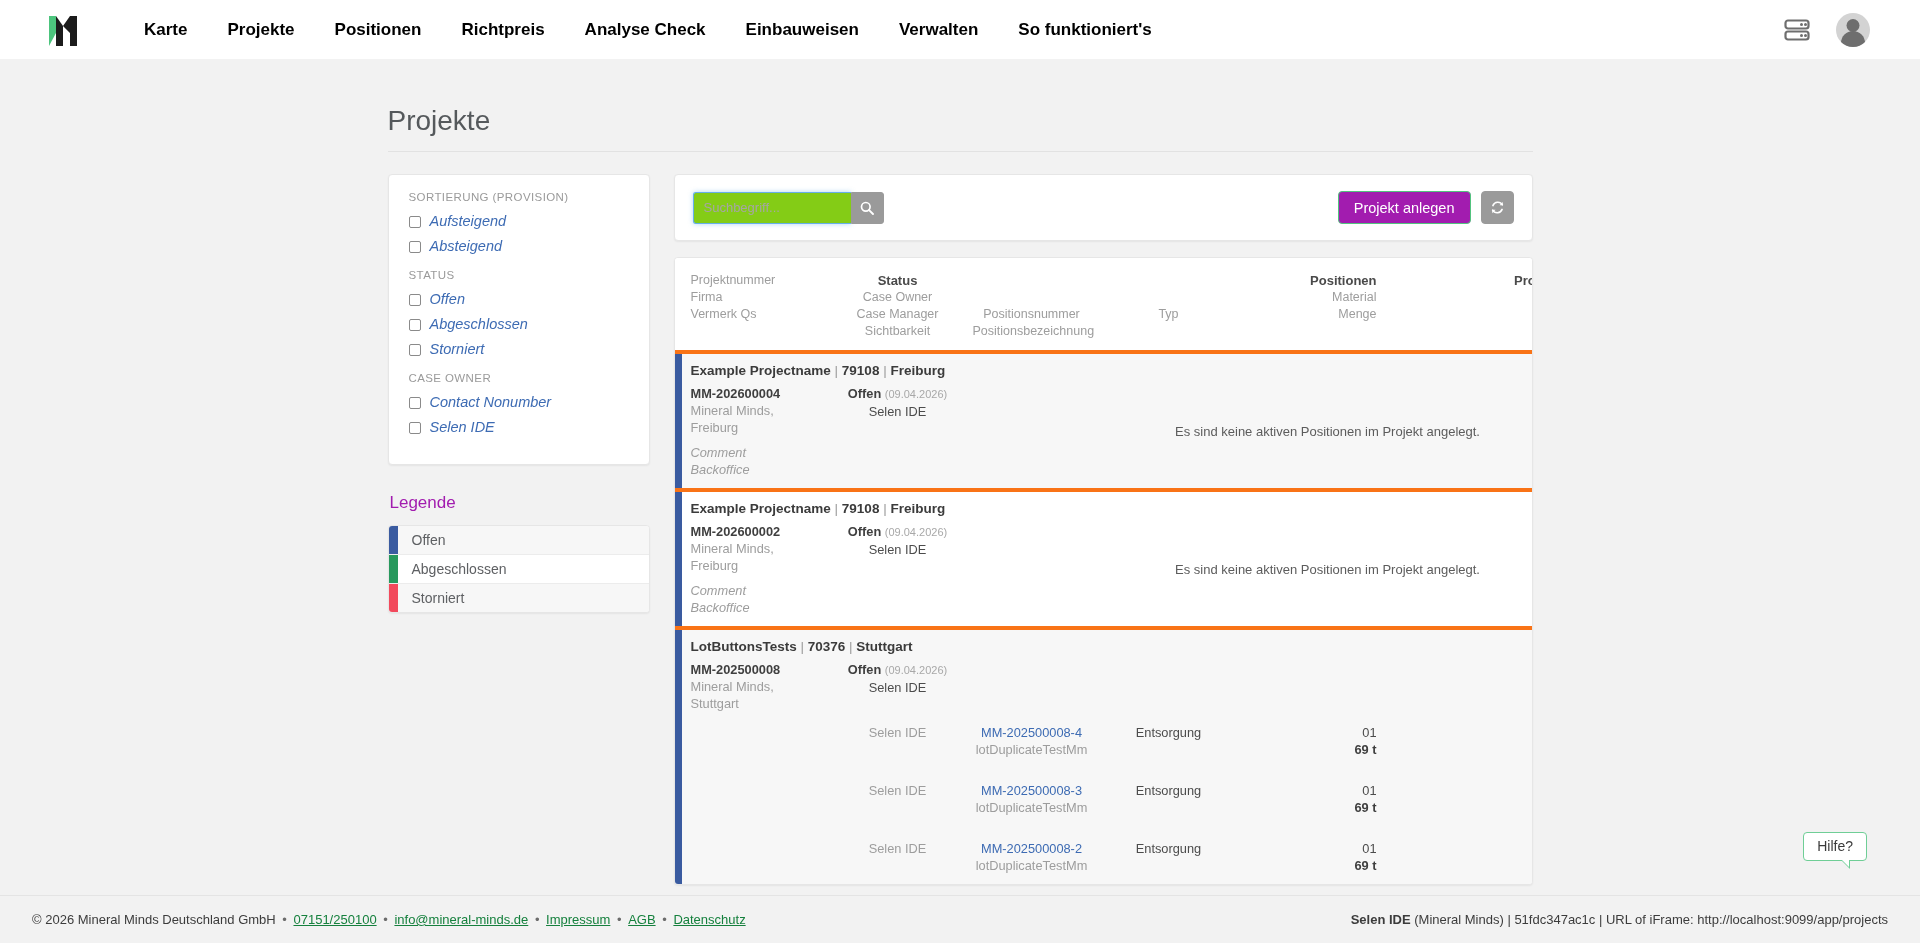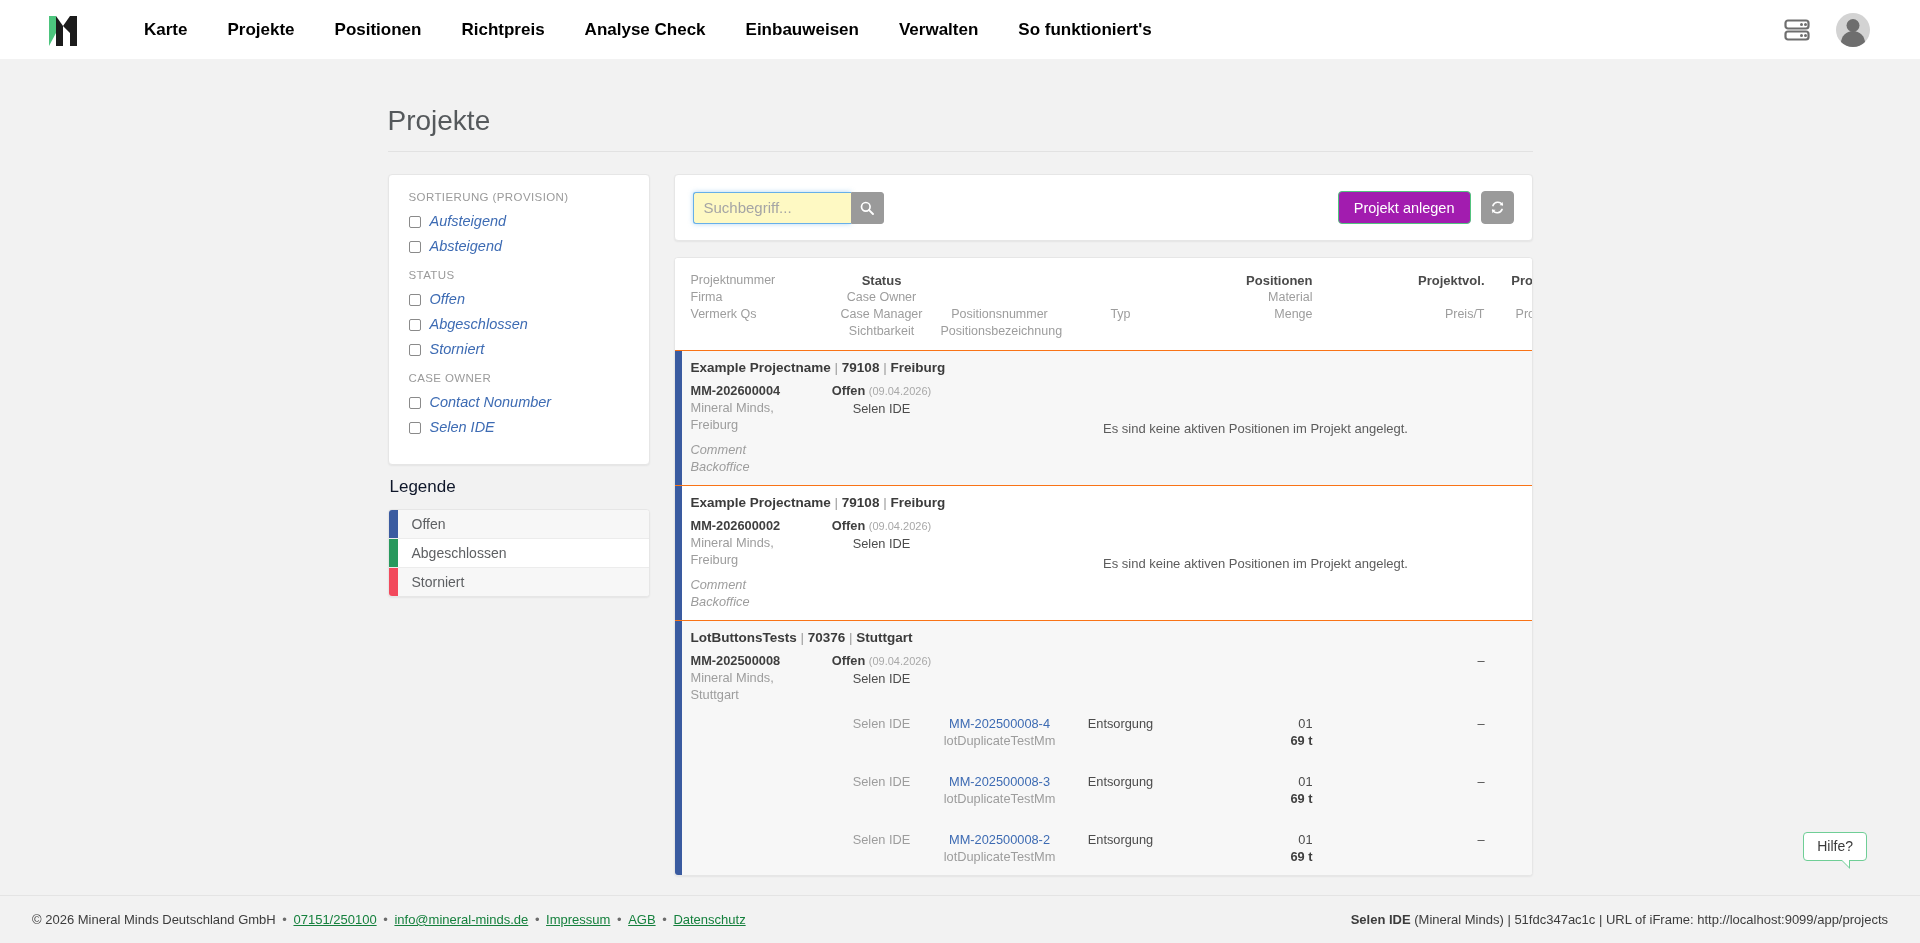--- a/index.html
+++ b/index.html
@@ -96,22 +96,22 @@
   }
   .filter-label {
     font-size: 14.5px;
     color: #3d6bb3;
     line-height: 19px;
     font-style: italic;
   }
 
   #legend-title {
     font-size: 17px;
-    color: #0f172a;
-    margin: 12px 0 12px 2px;
+    color: #a21caf;
+    margin: 28px 0 12px 2px;
   }
   #legend-card { overflow: hidden; }
   .legend-row {
     display: flex;
     align-items: stretch;
     border-bottom: 1px solid #ececec;
     min-height: 28px;
   }
   .legend-row:last-child { border-bottom: none; }
   .legend-swatch { width: 9px; flex: none; }
@@ -133,26 +133,26 @@
     margin-bottom: 16px;
   }
   #search-wrap { display: flex; align-items: stretch; }
   #search-input {
     width: 158px;
     height: 32px;
     border: 1px solid #66afe9;
     border-right: none;
     border-radius: 3px 0 0 3px;
     padding: 0 10px;
-    font-size: 15px;
+    font-size: 13px;
     color: #555;
     outline: none;
     box-shadow: 0 0 5px rgba(102,175,233,.5);
     font-family: "Liberation Sans", sans-serif;
-    background: #fef9c3;
+    background: #84cc16;
   }
   #search-input::placeholder { color: #a5a5a5; }
   #search-btn {
     width: 33px; height: 32px;
     background: #9a9a9a;
     border: 1px solid #9a9a9a;
     border-radius: 0 3px 3px 0;
     display: flex; align-items: center; justify-content: center;
     cursor: pointer;
     padding: 0;
@@ -178,41 +178,41 @@
     display: flex; align-items: center; justify-content: center;
     cursor: pointer;
     padding: 0;
   }
 
   
   #table-card { overflow: hidden; }
   .grid {
     display: grid;
     grid-template-columns: 132px 118px 118px 124px 130px 92px 80px 86px;
-    column-gap: 0;
+    column-gap: 16px;
   }
   #thead {
     padding: 14px 16px 10px 16px;
     background: #fff;
   }
   .th { font-size: 12.5px; line-height: 17px; color: #9d9d9d; white-space: nowrap; }
   .th.strong { font-weight: bold; color: #4a4a4a; font-size: 13px; }
   .th.r { text-align: right; }
   .th.c { text-align: center; }
   #thead-title {
     font-size: 14.5px;
     font-weight: bold;
     color: #3b3b3b;
     margin-bottom: 4px;
   }
 
   .project-block {
     display: flex;
     align-items: stretch;
-    border-top: 1px solid #f97316;
+    border-top: 4px solid #f97316;
     position: relative;
   }
   .status-bar { width: 7px; flex: none; }
   .project-body { flex: 1; min-width: 0; padding: 9px 16px 10px 9px; }
   .project-block.shade { background: #f7f7f7; }
   .project-block.plain { background: #ffffff; }
 
   .proj-title {
     font-size: 13.5px;
     font-weight: bold;

